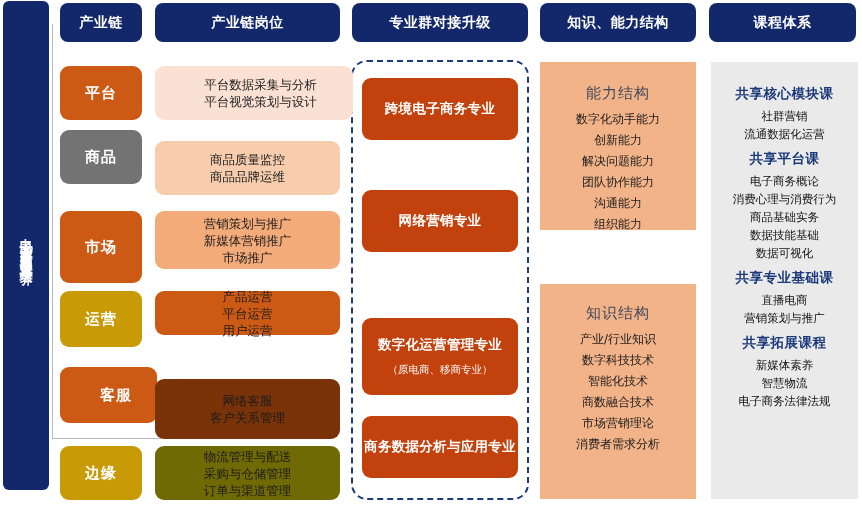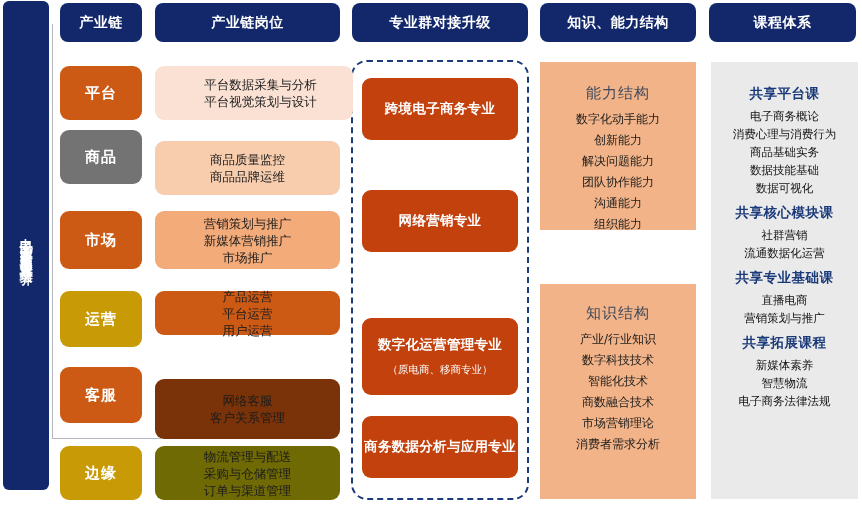--- a/index.html
+++ b/index.html
@@ -133,27 +133,27 @@
 
   <div class="dashgroup"></div>
 
   <div id="chain-col">
       <div class="chain" style="top: 66px; height: 54px; background: rgb(204, 90, 21);">
         <span>平台</span>
       </div>
       <div class="chain" style="top: 130px; height: 54px; background: #737373;">
         <span>商品</span>
       </div>
-      <div class="chain" style="top: 211px; height: 58px; background: rgb(204, 90, 21);">
+      <div class="chain" style="top: 211px; height: 72px; background: rgb(204, 90, 21);">
         <span>市场</span>
       </div>
       <div class="chain" style="top: 291px; height: 56px; background: rgb(199, 154, 6);">
         <span>运营</span>
       </div>
-      <div class="chain" style="top: 367px; height: 56px; background: rgb(204, 90, 21);">
+      <div class="chain" style="top: 367px; height: 56px; background: rgb(204, 90, 21); padding-left: 15px;">
         <span>客服</span>
       </div>
       <div class="chain" style="top: 446px; height: 54px; background: rgb(199, 154, 6);">
         <span>边缘</span>
       </div>
     </div>
   <div id="post-col">
       <div class="post" style="top: 66px; height: 54px; background: rgb(250, 225, 211); color: rgb(28, 28, 28); padding-left: 13px;">
         <span>平台数据采集与分析</span>
         <span>平台视觉策划与设计</span>
@@ -213,33 +213,33 @@
         <div class="s-item">数字科技技术</div>
         <div class="s-item">智能化技术</div>
         <div class="s-item">商数融合技术</div>
         <div class="s-item">市场营销理论</div>
         <div class="s-item">消费者需求分析</div>
       </div>
     </div>
 
   <div class="courses" id="courses-panel">
       <div class="c-group">
+        <div class="c-title">共享核心模块课</div>
+        <div class="c-item">社群营销</div>
+        <div class="c-item">流通数据化运营</div>
+      </div>
+      <div class="c-group">
         <div class="c-title">共享平台课</div>
         <div class="c-item">电子商务概论</div>
         <div class="c-item">消费心理与消费行为</div>
         <div class="c-item">商品基础实务</div>
         <div class="c-item">数据技能基础</div>
         <div class="c-item">数据可视化</div>
       </div>
       <div class="c-group">
-        <div class="c-title">共享核心模块课</div>
-        <div class="c-item">社群营销</div>
-        <div class="c-item">流通数据化运营</div>
-      </div>
-      <div class="c-group">
         <div class="c-title">共享专业基础课</div>
         <div class="c-item">直播电商</div>
         <div class="c-item">营销策划与推广</div>
       </div>
       <div class="c-group">
         <div class="c-title">共享拓展课程</div>
         <div class="c-item">新媒体素养</div>
         <div class="c-item">智慧物流</div>
         <div class="c-item">电子商务法律法规</div>
       </div>

